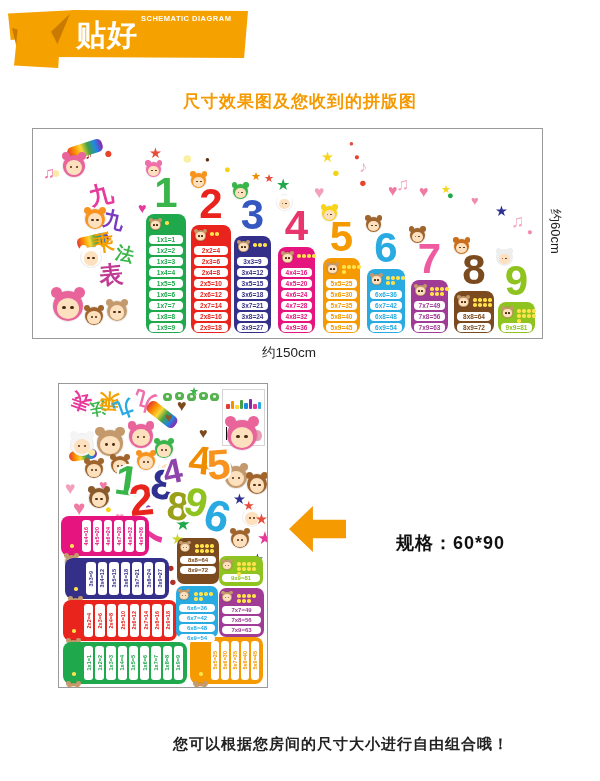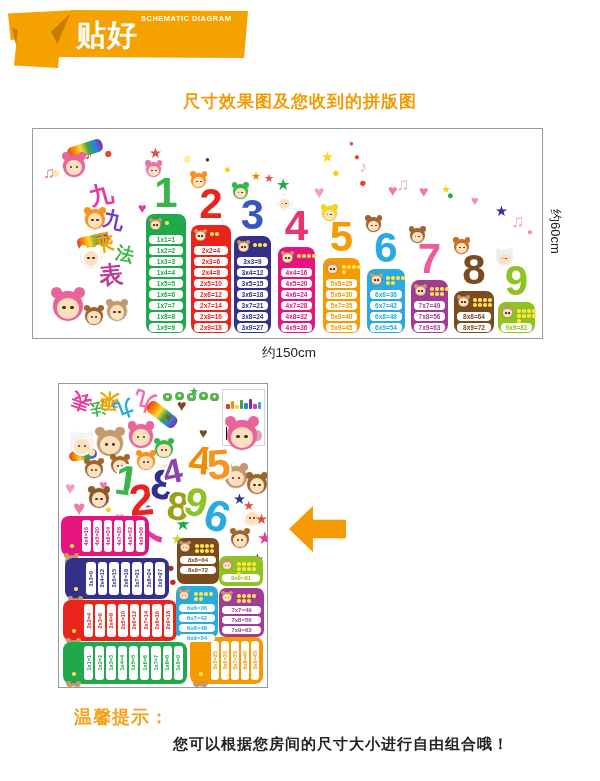--- a/index.html
+++ b/index.html
@@ -801,16 +801,16 @@
             <div class="ydot"></div>
           </div>
         </div>
         <div class="mrow" style="color: rgb(160, 60, 150);">7x7=49</div>
         <div class="mrow" style="color: rgb(160, 60, 150);">7x8=56</div>
         <div class="mrow" style="color: rgb(160, 60, 150);">7x9=63</div>
       </div>
     </div>
 
   <div class="abs" id="arrow"></div>
-
-  <div class="abs" id="tips-label">温馨提示：</div>
+  <div class="abs" id="spec">规格：60*90</div>
+
   <div class="abs" id="tips-2">您可以根据您房间的尺寸大小进行自由组合哦！</div>
 </div>
 
 </body></html>

